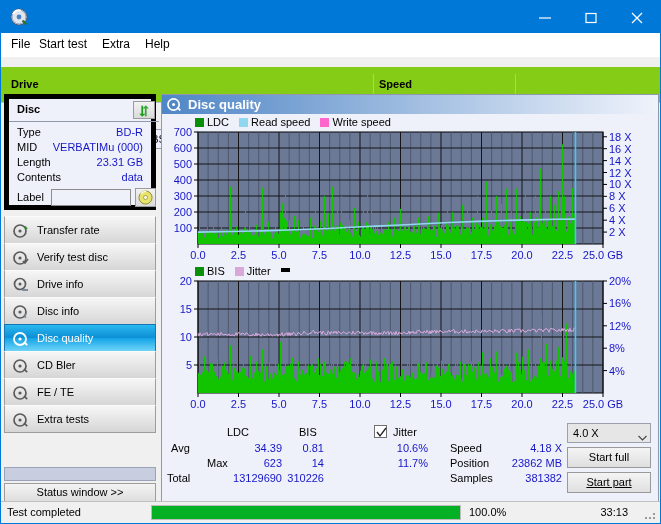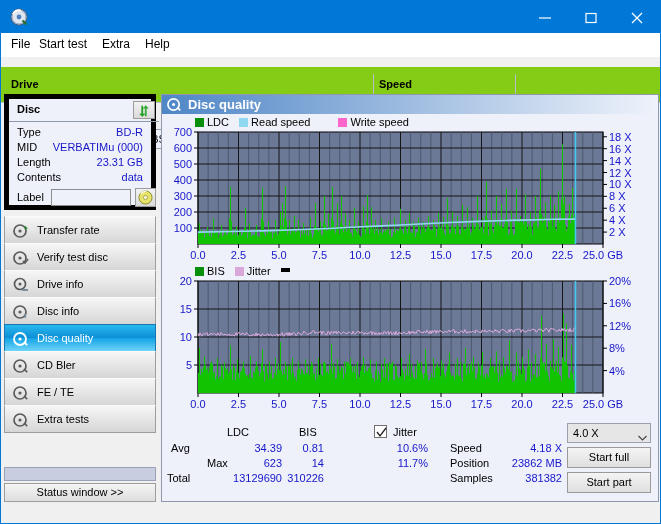--- a/index.html
+++ b/index.html
@@ -397,21 +397,21 @@
             <circle cx="7" cy="8" r="1.6" fill="#fff"></circle>
             <path d="M11 11 l3.2 3.2" stroke="#fff" stroke-width="1.8"></path>
           </svg>
       </span>
       <span class="t">Disc quality</span>
     </div>
 
     <div class="legend" style="left:33px;top:21px;">
       <span><span class="lg-sw" style="background:#0a8f0a"></span><span>LDC</span></span>
       <span style="margin-left:7px"><span class="lg-sw" style="background:#8fd8f0"></span><span>Read speed</span></span>
-      <span style="margin-left:25px"><span class="lg-sw" style="background:#ff66cc"></span><span>Write speed</span></span>
+      <span style="margin-left:7px"><span class="lg-sw" style="background:#ff66cc"></span><span>Write speed</span></span>
     </div>
 
     <svg id="chart1" width="496" height="136" viewBox="0 0 496 136" style="position:absolute;left:0;top:33px;">
         <rect x="36" y="4" width="405" height="112" fill="#6b7896" stroke="#000" stroke-width="1"></rect>
         <line x1="36" y1="4" x2="36" y2="116" stroke="#151515" stroke-width="1"></line>
         <line x1="46.125" y1="4" x2="46.125" y2="116" stroke="#4d586e" stroke-width="1"></line>
         <line x1="56.25" y1="4" x2="56.25" y2="116" stroke="#4d586e" stroke-width="1"></line>
         <line x1="66.375" y1="4" x2="66.375" y2="116" stroke="#4d586e" stroke-width="1"></line>
         <line x1="76.5" y1="4" x2="76.5" y2="116" stroke="#151515" stroke-width="1"></line>
         <line x1="86.625" y1="4" x2="86.625" y2="116" stroke="#4d586e" stroke-width="1"></line>
@@ -1404,18 +1404,36 @@
 
       <div class="combo" style="left:405px;top:0px;width:84px;height:20px;background:#e6e6e6;">
         <span class="cb-text">4.0 X</span>
         <span class="cb-arrow">
           <svg width="9" height="6" viewBox="0 0 9 6">
               <path d="M0.5 1 L4.5 5 L8.5 1" fill="none" stroke="#444" stroke-width="1.1"></path>
             </svg>
         </span>
       </div>
       <div class="sbtn" style="left:405px;top:24px;width:84px;height:21px;line-height:19px;">Start full</div>
-      <div class="sbtn" style="left:405px;top:49px;width:84px;height:21px;line-height:19px;">Start part</div>
+      <div class="sbtn" style="left:405px;top:49px;width:84px;height:21px;line-height:19px;text-decoration:underline;">Start part</div>
     </div>
   </div>
 
+  <div class="statusbar">
+    <span class="sb-txt" style="left:6px;">Test completed</span>
+    <div class="pbar">
+      <i id="pbar-fill" style="width: 100%;"></i>
+    </div>
+    <span class="sb-txt" style="left:468px;">100.0%</span>
+    <span class="sb-txt" style="right:32px;">33:13</span>
+    <span class="grip">
+      <svg width="12" height="12" viewBox="0 0 12 12">
+        <g fill="#9a9a9a">
+          <rect x="8" y="8" width="2" height="2"></rect>
+            <rect x="4" y="8" width="2" height="2"></rect>
+          <rect x="8" y="4" width="2" height="2"></rect>
+            <rect x="0" y="8" width="2" height="2"></rect>
+        </g>
+      </svg>
+    </span>
+  </div>
 
 </div>
 
 </body></html>

